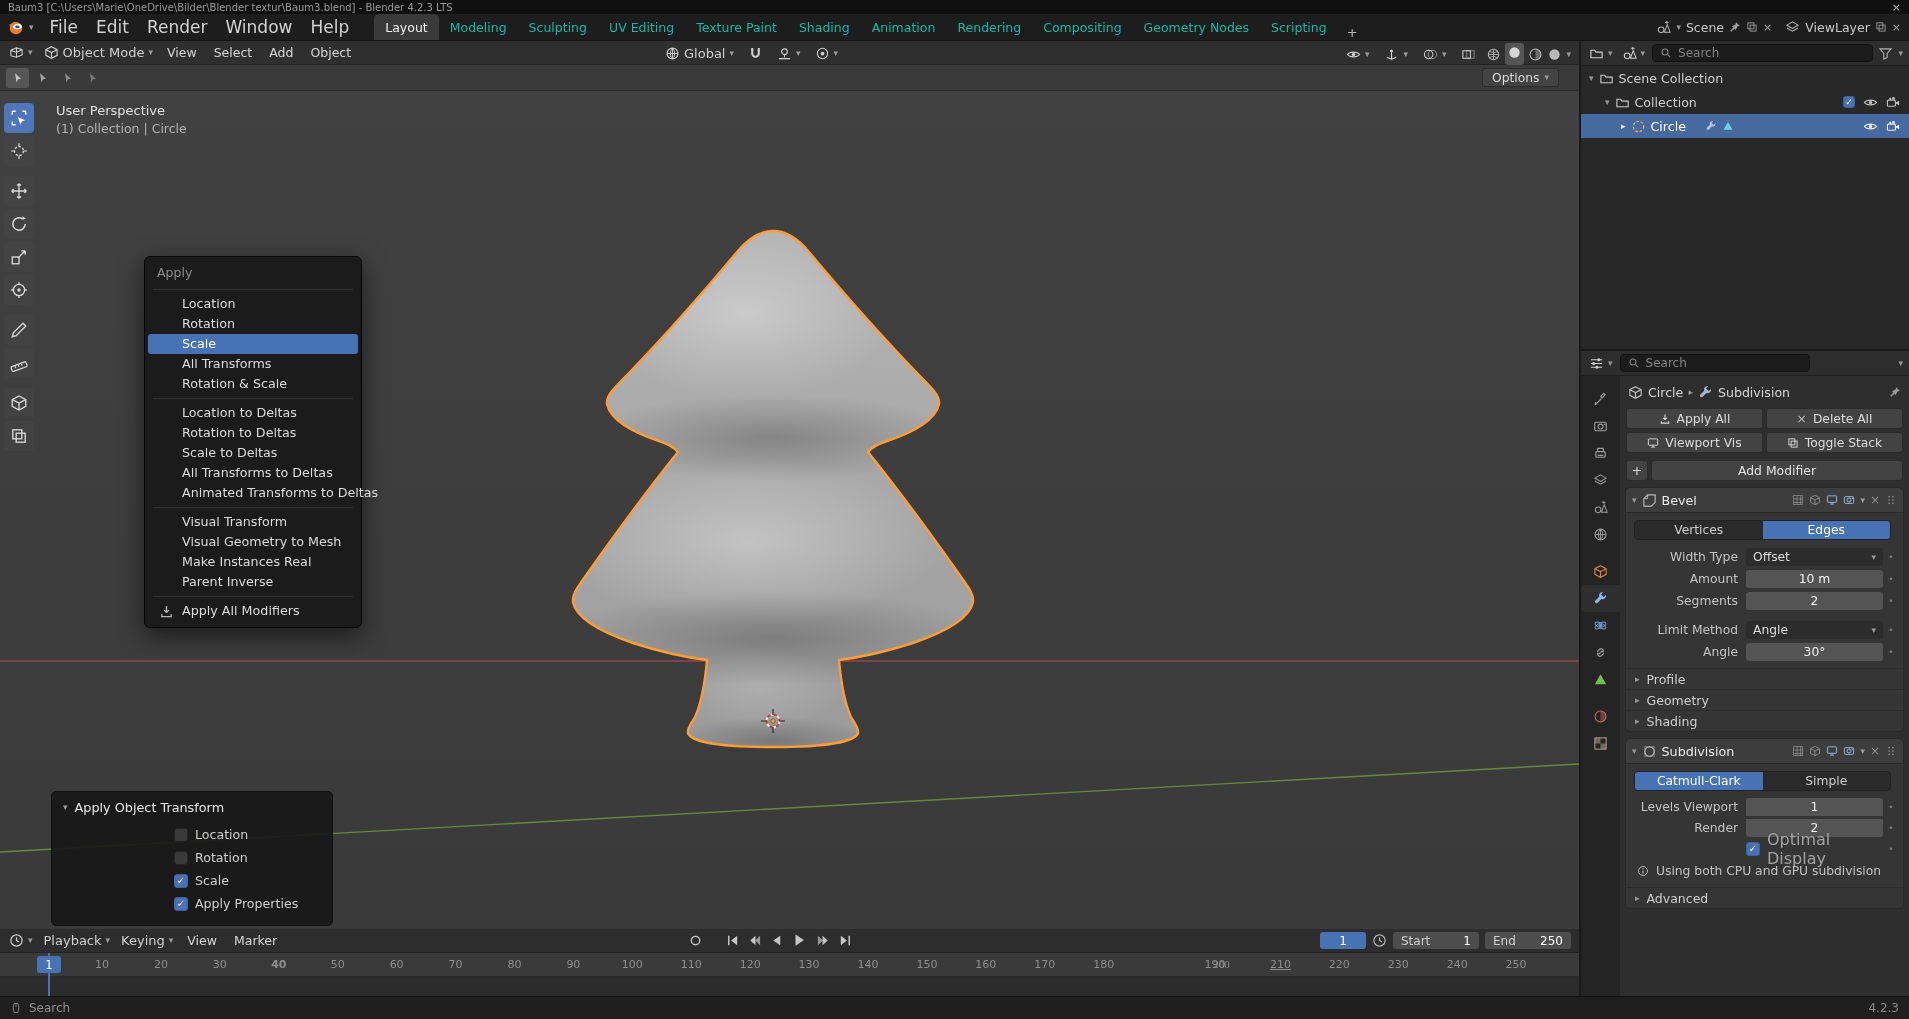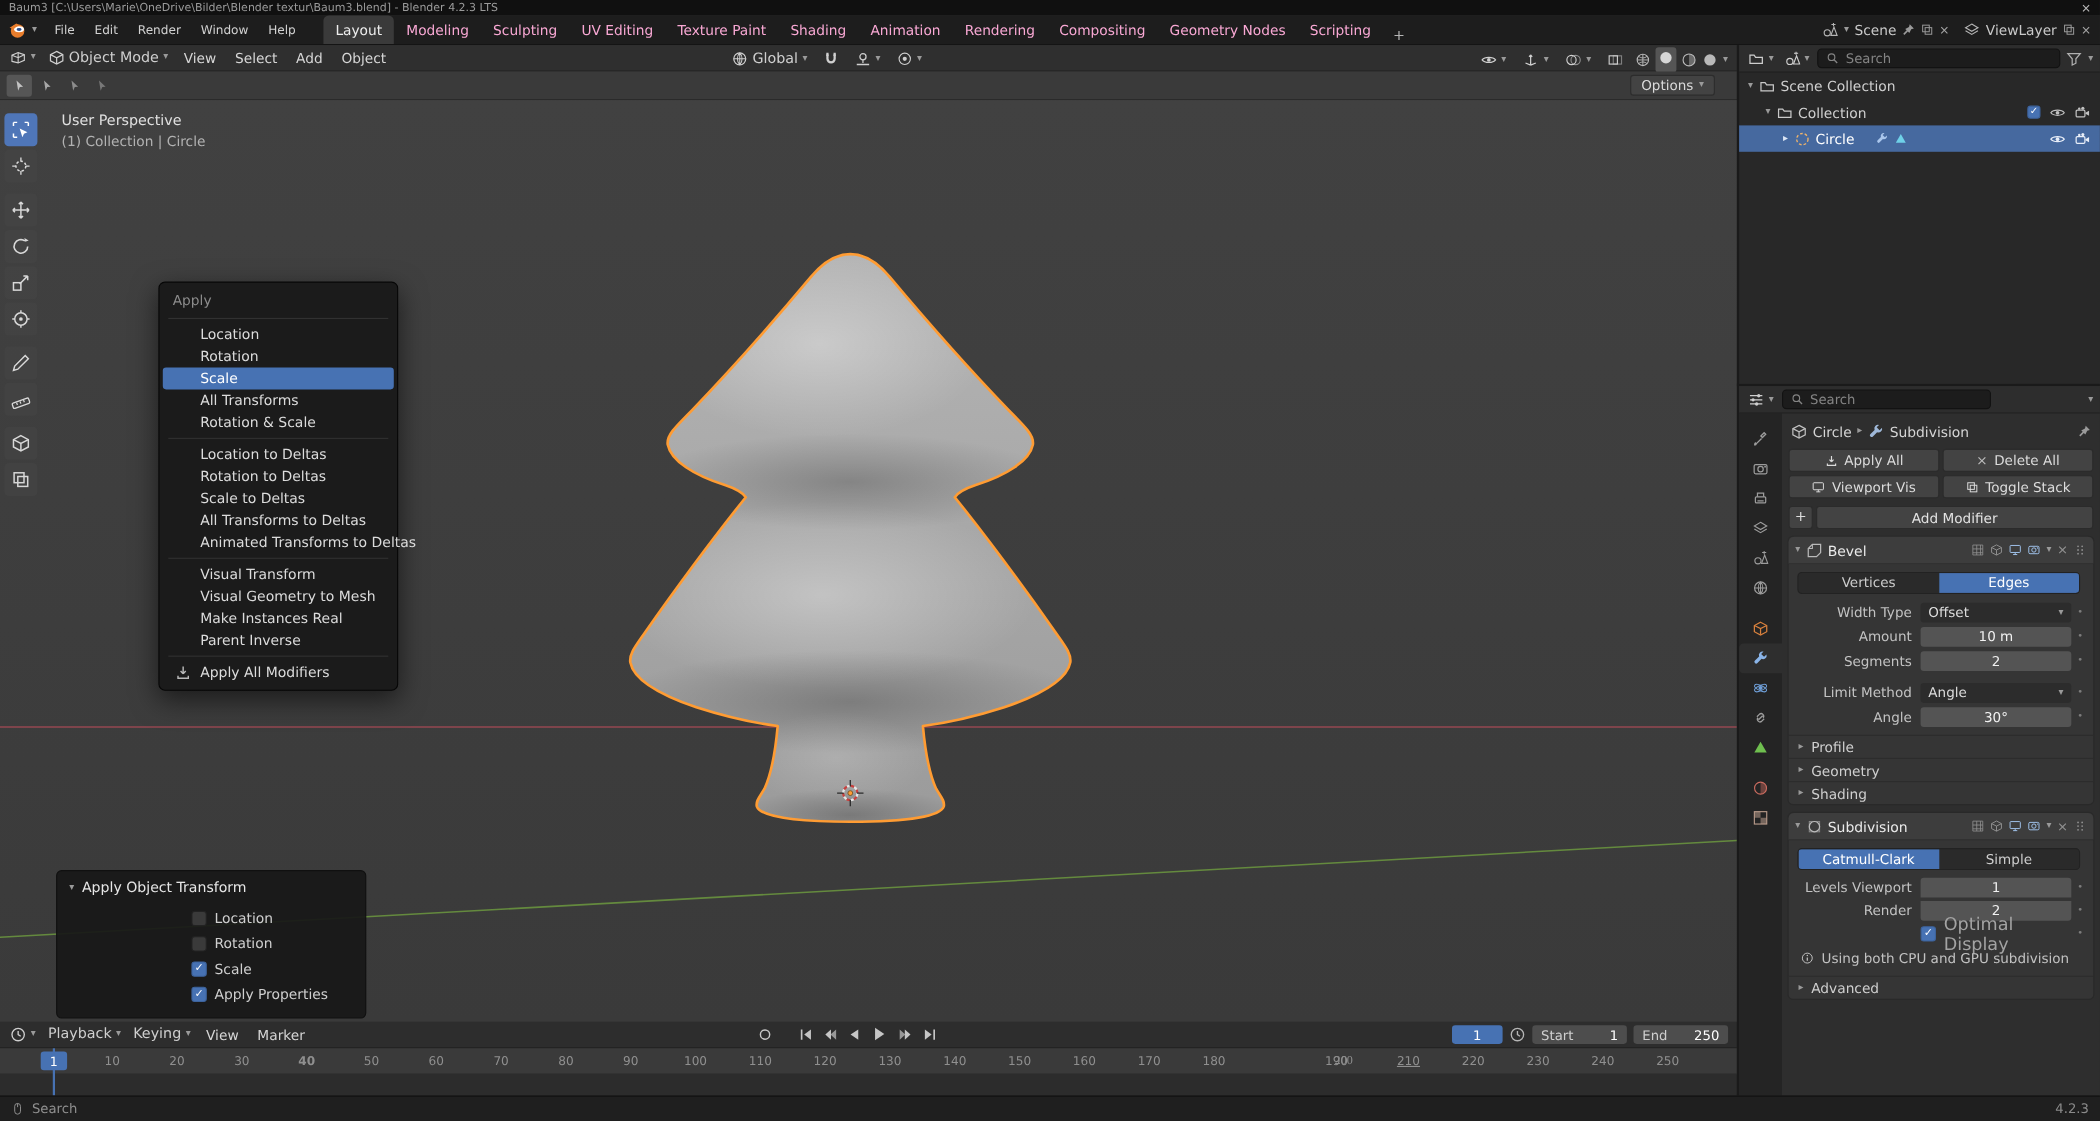--- a/index.html
+++ b/index.html
@@ -11,23 +11,23 @@
   svg.i18{width:18px;height:18px;flex:none}
   .chev{font-size:9px;color:#9a9a9a;line-height:1}
   .chevR{font-size:9px;color:#9a9a9a;line-height:1}
 
   
   #titlebar{position:absolute;left:0;top:0;width:1909px;height:14px;background:#101010;display:flex;align-items:center;padding:0 8px;font-size:10px;color:#9a9a9a}
   #titlebar .win-close{margin-left:auto;color:#bbb;font-size:11px}
 
   
   #topbar{position:absolute;left:0;top:14px;width:1909px;height:27px;background:#1d1d1d;display:flex;align-items:center;border-bottom:1px solid #141414}
-  .menu{padding:0 9px;height:100%;display:flex;align-items:center;color:#d2d2d2;font-size:11px}
+  .menu{padding:0 9px;height:100%;display:flex;align-items:center;color:#d2d2d2;font-size:17px}
   .ws-wrap{display:flex;align-items:flex-end;height:100%;margin-left:16px}
-  .ws{padding:0 11px;height:100%;display:flex;align-items:center;color:#f9a8d4;font-size:12.5px;border-radius:5px 5px 0 0}
+  .ws{padding:0 11px;height:100%;display:flex;align-items:center;color:#14b8a6;font-size:12.5px;border-radius:5px 5px 0 0}
   .ws.active{background:#3a3a3a;color:#ededed}
   .ws-add{padding:0 9px;color:#b5b5b5}
   .scene-widgets{margin-left:auto;display:flex;align-items:center;gap:5px;margin-right:8px;color:#c9c9c9;font-size:12.5px}
   .scene-widgets .x{color:#a5a5a5;font-size:11px}
 
   
   .hbtn{display:flex;align-items:center;gap:4px;padding:0 5px;height:20px;border-radius:3px;color:#cfcfcf}
   .hmenu{padding:0 8px;color:#d6d6d6;font-size:12.5px}
   .region-header{height:25px;background:#2d2d2d;border-bottom:1px solid #1f1f1f;display:flex;align-items:center;gap:5px;padding:0 6px}
   .searchbox{display:flex;align-items:center;gap:6px;background:#1c1c1c;border:1px solid #121212;border-radius:4px;height:18px;padding:0 7px;color:#848484;font-size:12px;flex:1}

